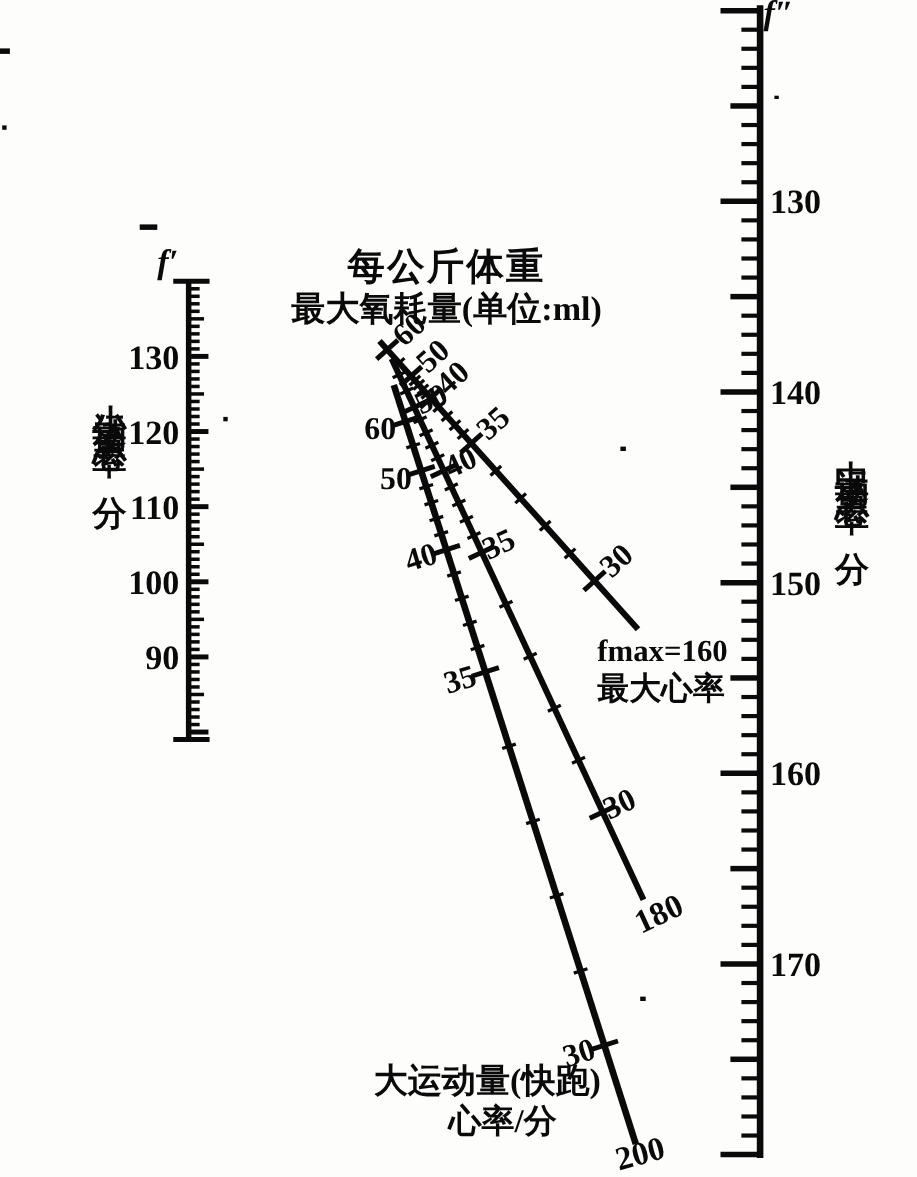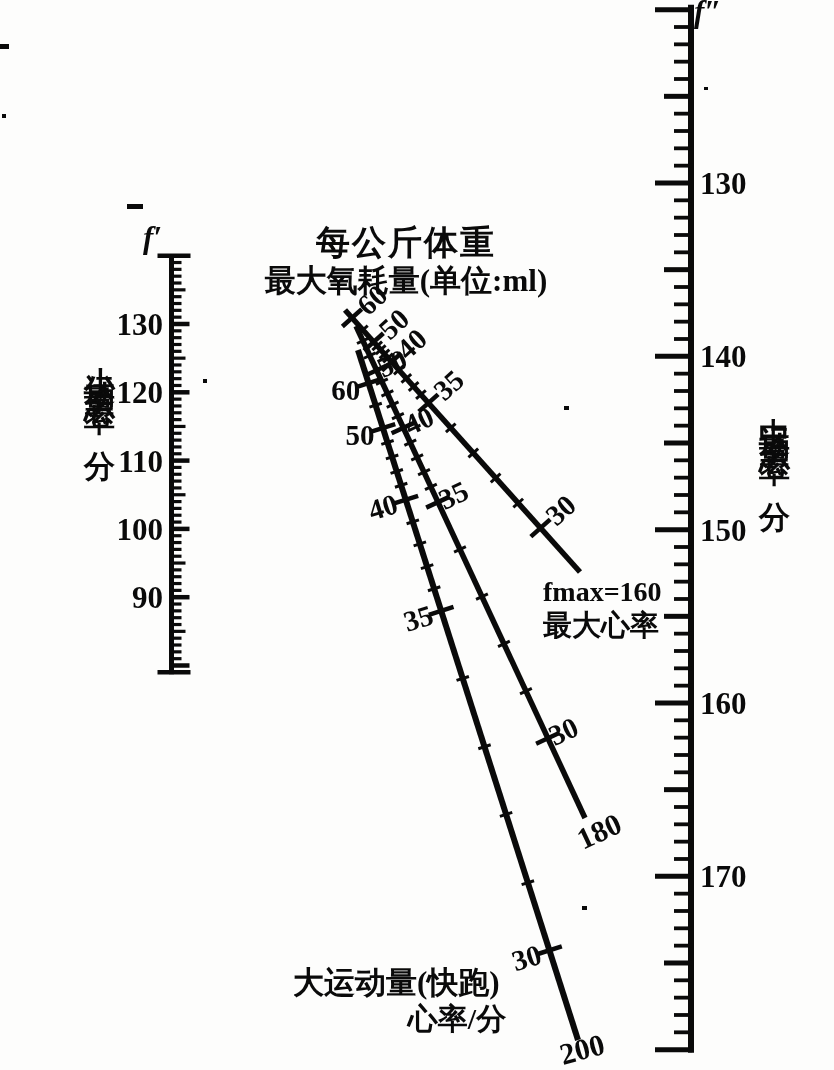--- a/index.html
+++ b/index.html
@@ -8,21 +8,21 @@
   .stage svg{position:absolute;left:0;top:0;}
   .abs{position:absolute;font-weight:bold;white-space:nowrap;}
   .title1{left:256px;top:220px;width:300px;text-align:center;font-size:34px;letter-spacing:2px;}
   .title2{left:236px;top:260px;width:340px;text-align:center;font-size:31px;}
   .vcap{writing-mode:vertical-rl;text-orientation:upright;font-size:31px;letter-spacing:7px;}
   .leftcap{left:78px;top:342px;}
   .rightcap{left:753px;top:393px;}
   .fsym{font-size:31px;font-style:italic;}
   .fsym1{left:143px;top:220px;}
   .fsym2{left:694px;top:-6px;}
-  .bcap1{left:293px;top:962px;width:300px;font-size:31px;}
+  .bcap1{left:293px;top:962px;width:300px;text-align:center;font-size:31px;}
   .bcap2{left:307px;top:999px;width:300px;text-align:center;font-size:30px;}
   .speck{position:absolute;background:#0a0a0a;}
   svg text{font-family:"Liberation Serif",serif;font-weight:bold;fill:#0a0a0a;}
 </style>
 </head>
 <body>
 
 <div class="stage">
   <svg id="nomo" width="834" height="1070" viewBox="0 0 834 1070">
       <g>

